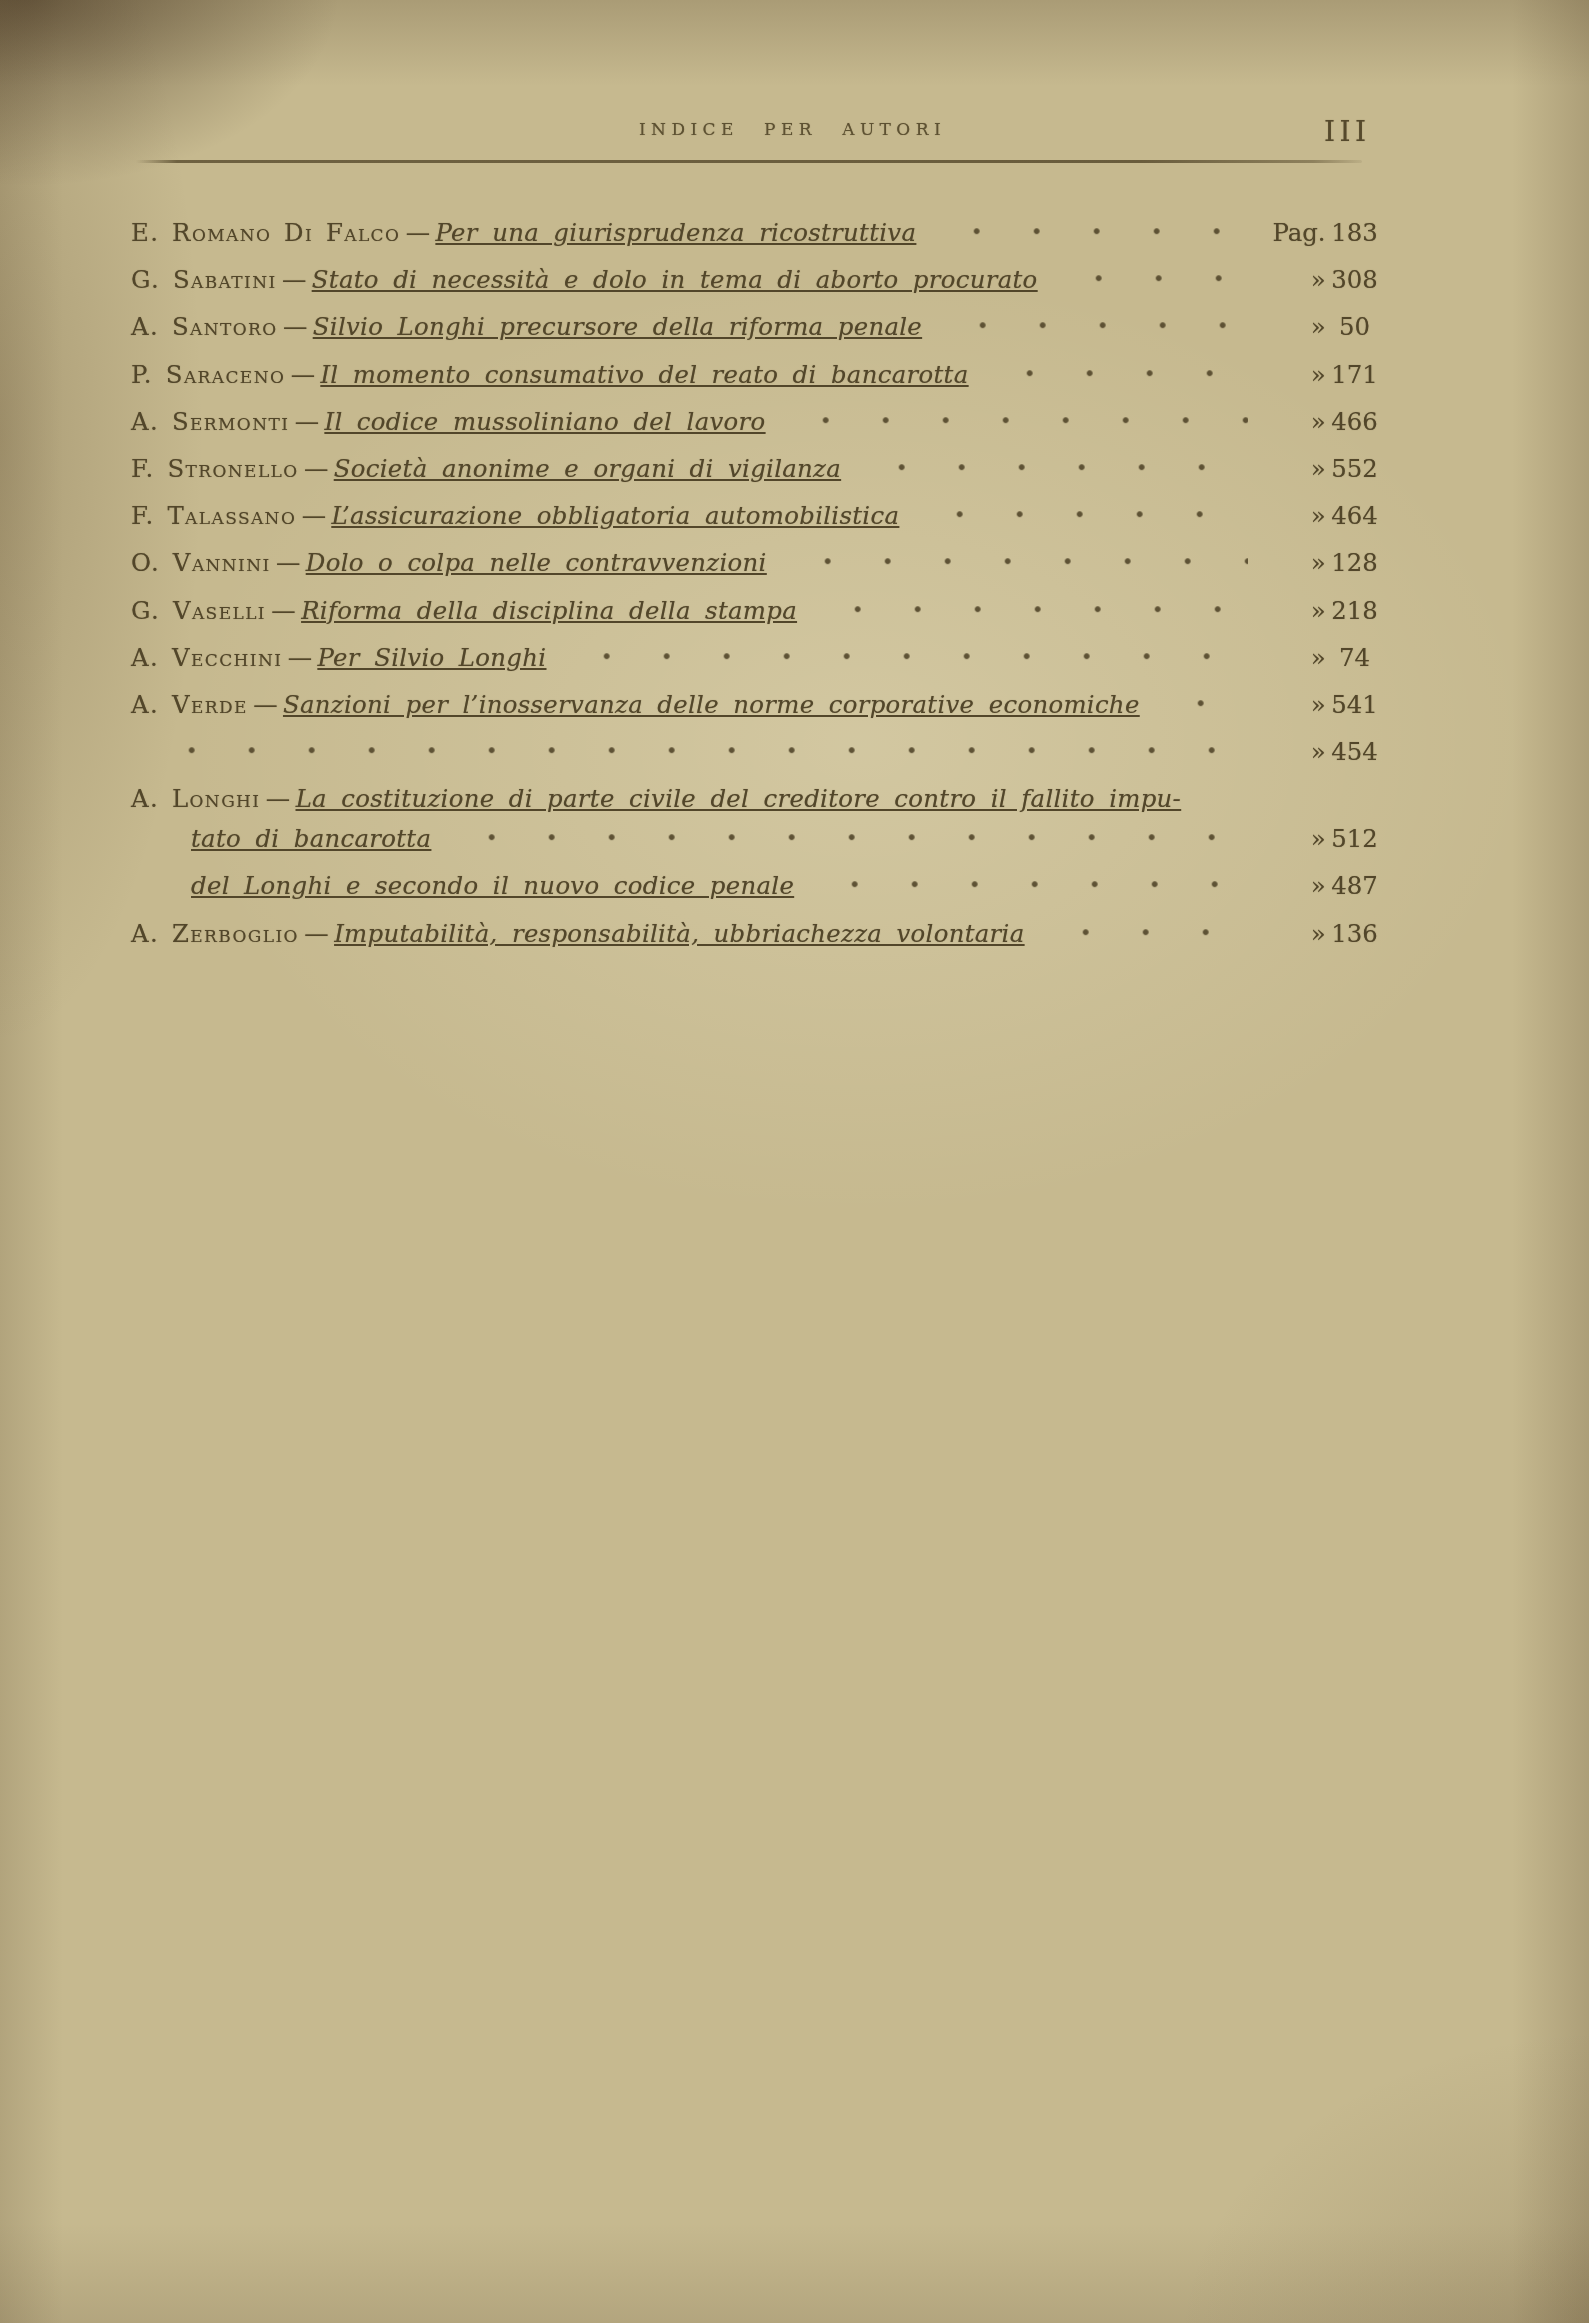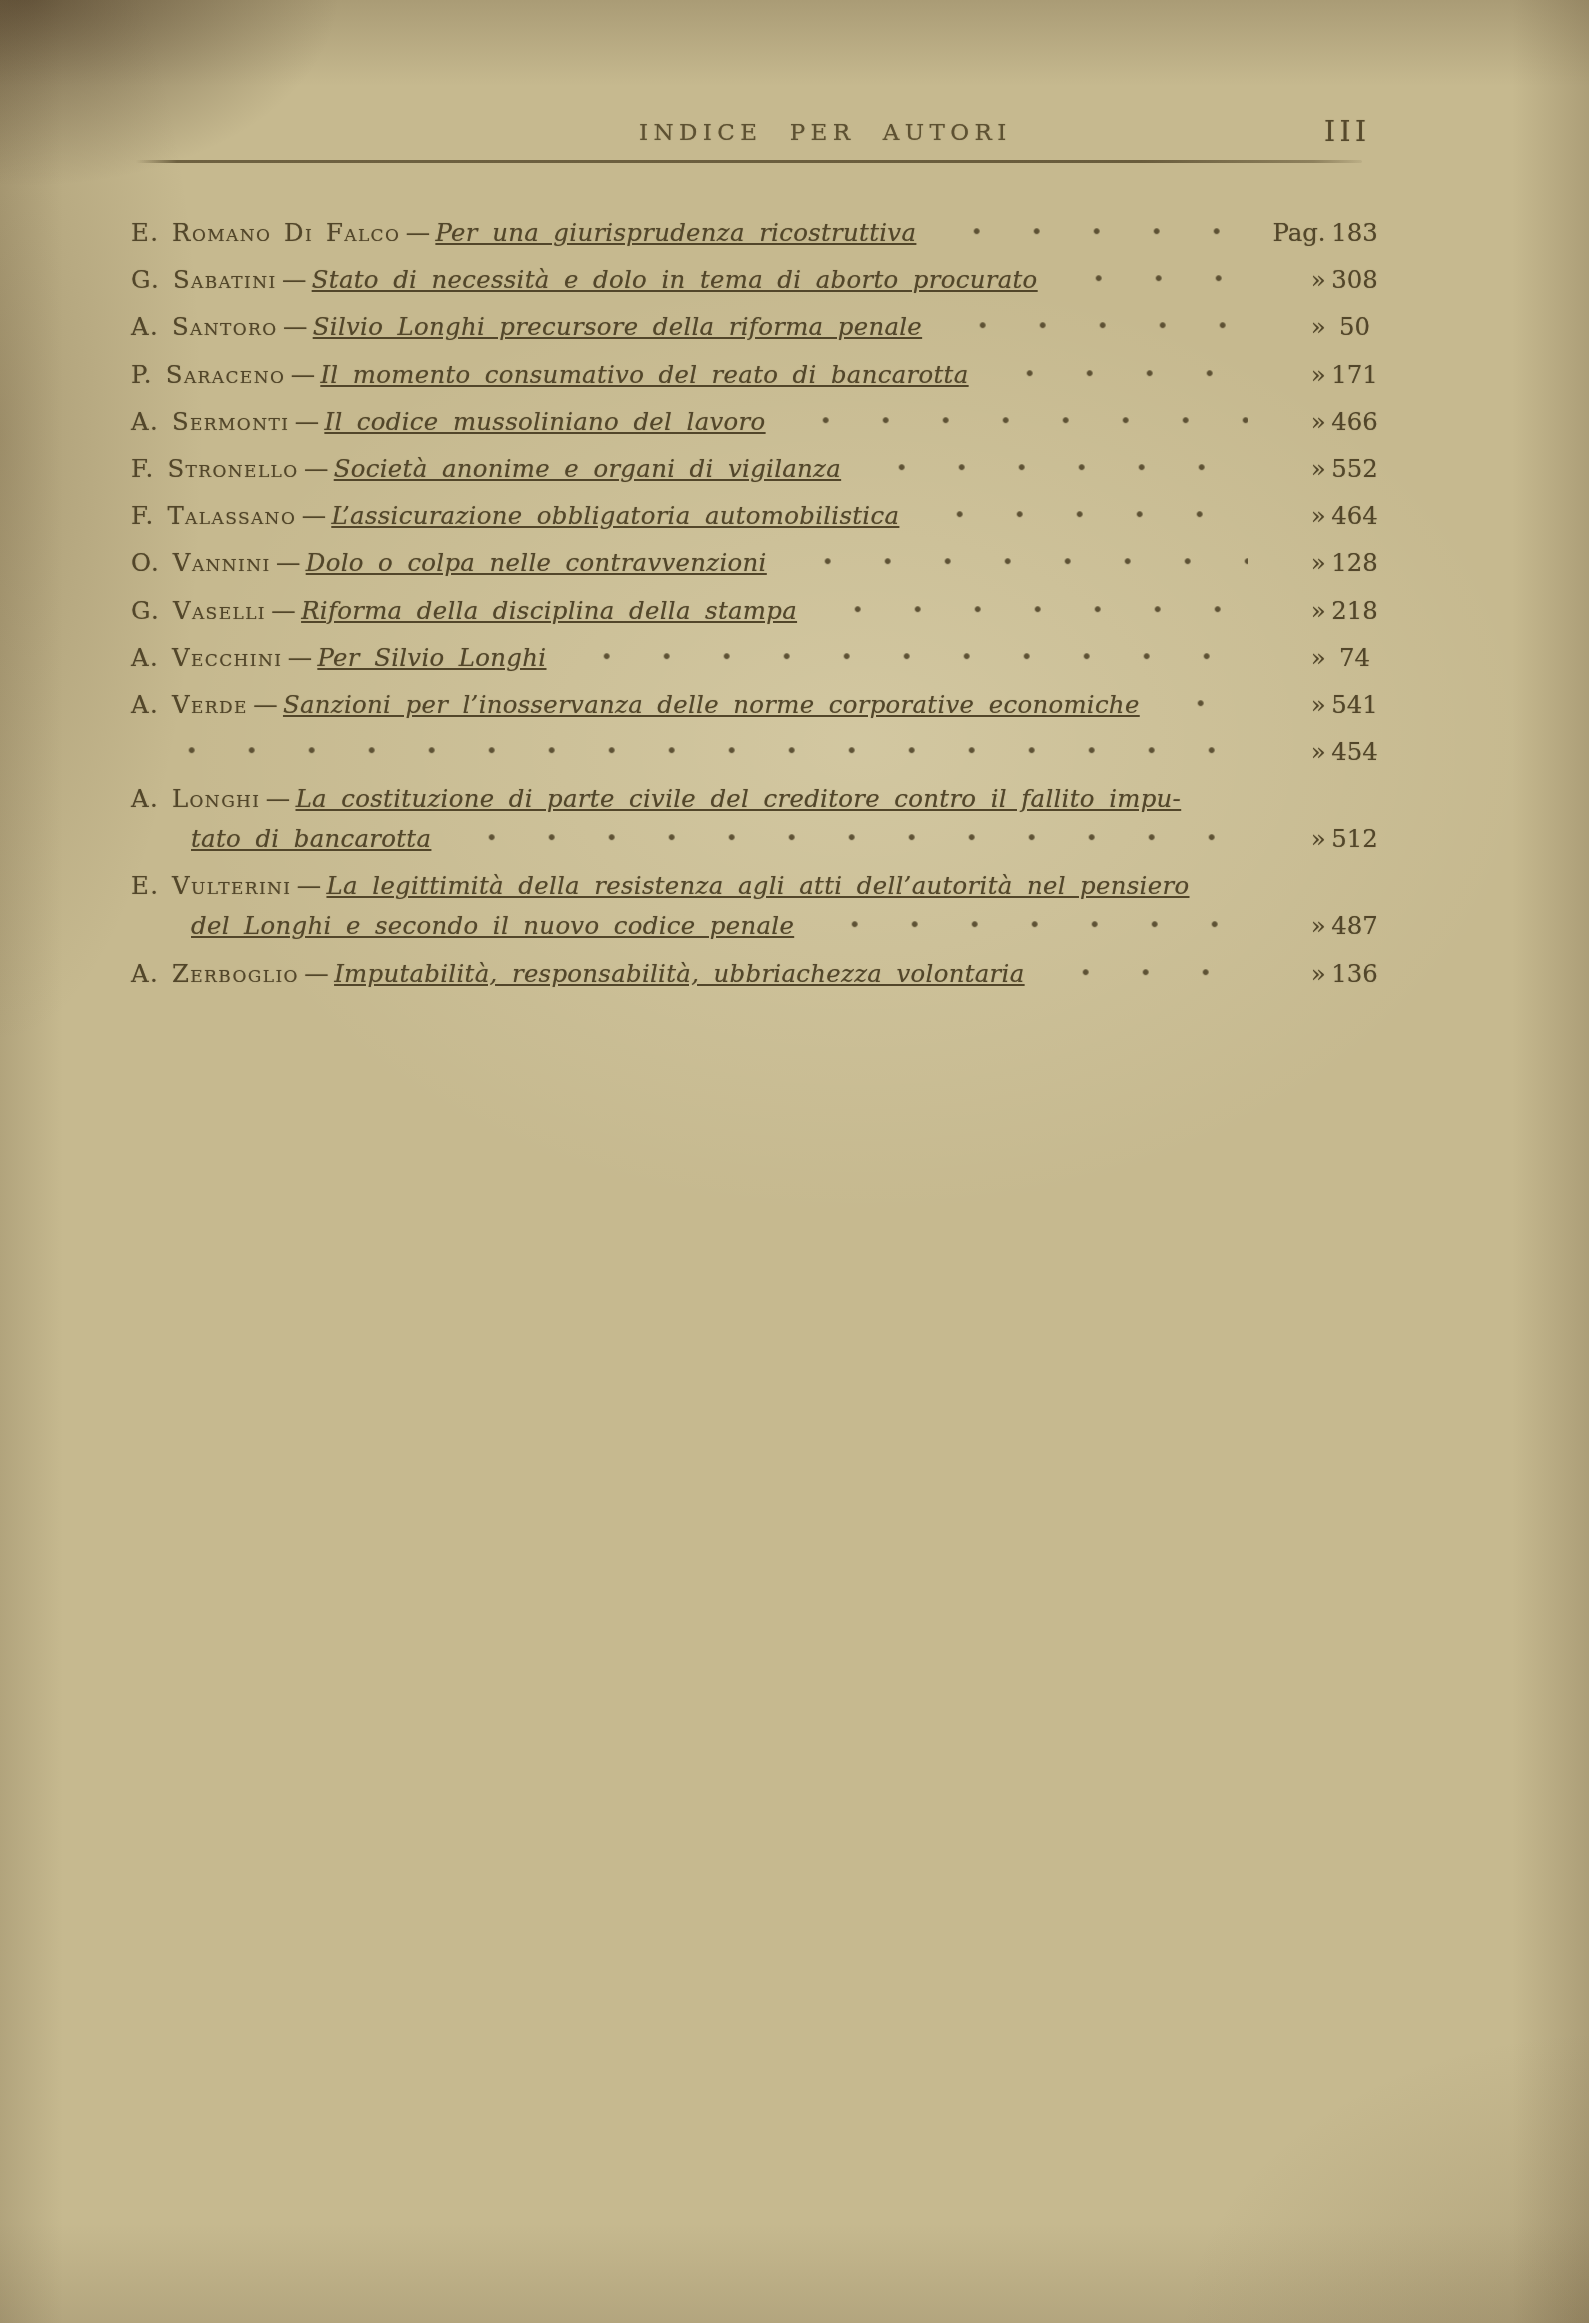--- a/index.html
+++ b/index.html
@@ -18,21 +18,21 @@
       radial-gradient(ellipse 271px 814px at 0px 434px, rgba(80,60,34,0.22), rgba(80,60,34,0) 75%),
       radial-gradient(ellipse 905px 633px at 54% 32%, rgba(255,250,224,0.22), rgba(255,250,224,0) 75%),
       radial-gradient(ellipse 633px 452px at 102% 101%, rgba(84,64,36,0.20), rgba(84,64,36,0) 70%),
       linear-gradient(to bottom, rgba(70,52,28,0.22), rgba(70,52,28,0) 86px),
       linear-gradient(to right,  rgba(70,52,28,0.16), rgba(70,52,28,0) 63px),
       linear-gradient(to left,   rgba(70,52,28,0.20), rgba(70,52,28,0) 77px),
       linear-gradient(to top,    rgba(70,52,28,0.15), rgba(70,52,28,0) 100px);
   }
   .running-head {
     position: absolute; left: 639px; top: 119px;
-    font-size: 23px; letter-spacing: 5.4px; word-spacing: 14.5px;
+    font-size: 17px; letter-spacing: 5.4px; word-spacing: 14.5px;
     color: #5d5132;
     text-shadow: 0 0 0.9px rgba(80,66,36,0.55);
     white-space: nowrap;
   }
   .folio {
     position: absolute; left: 1324px; top: 115px;
     font-size: 28px; letter-spacing: 4.5px;
     color: #55492c;
     text-shadow: 0 0 0.9px rgba(80,66,36,0.6);
   }
@@ -212,24 +212,20 @@
     </div>
     <div class="line line2">
       <span class="textpart"><span class="title cont">tato di bancarotta</span></span>
       <span class="leader"></span>
       <span class="ref ref2">»</span>
       <span class="num num2">512</span>
     </div>
   </div>
 
   <div class="entry">
-    <div class="line line1">
-      <span class="textpart"><span class="author">E. Vulterini</span><span class="dash">—</span><span class="title title1">La legittimità della resistenza agli atti dell’autorità nel pensiero</span></span>
-
-    </div>
     <div class="line line2">
       <span class="textpart"><span class="title cont">del Longhi e secondo il nuovo codice penale</span></span>
       <span class="leader"></span>
       <span class="ref ref2">»</span>
       <span class="num num2">487</span>
     </div>
   </div>
 
   <div class="entry">
     <div class="line line1">

